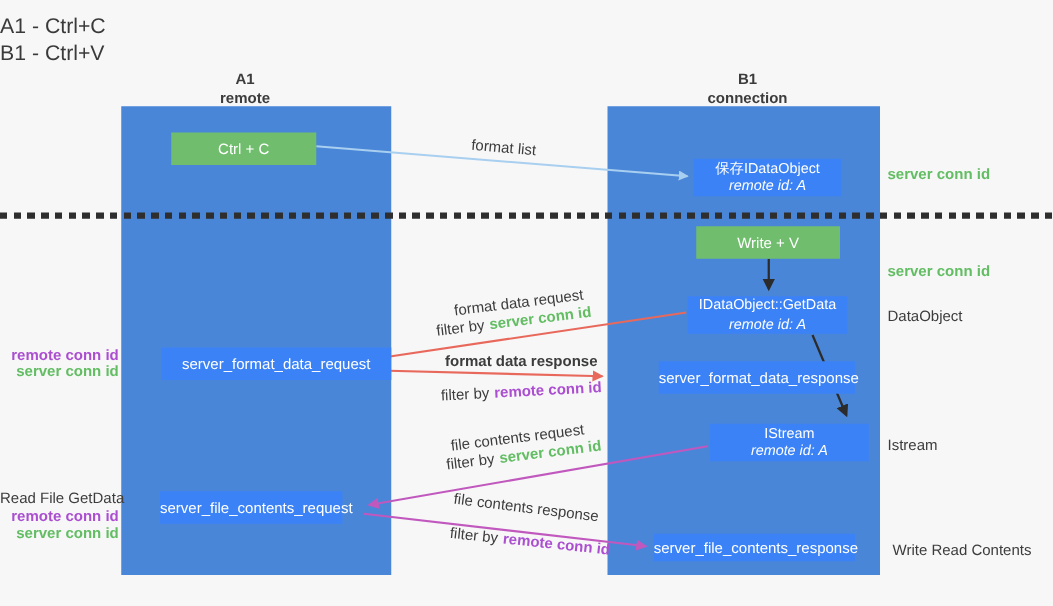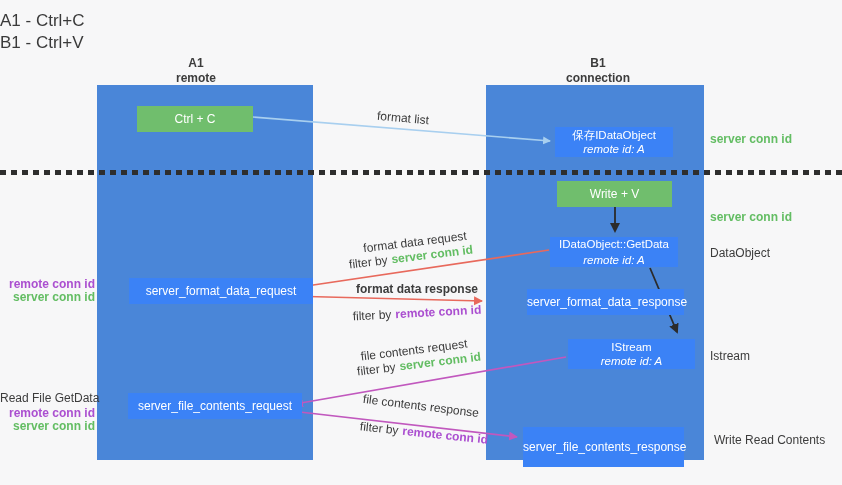--- a/index.html
+++ b/index.html
@@ -28,22 +28,22 @@
   .green-box{background:#70BE6D;}
   .orange-box{background:#3b82f6;}
 
   .n-ctrlc{left:137px;top:106px;width:116px;height:26px;}
   .n-save{left:555px;top:127px;width:118px;height:30px;font-size:11.5px;}
   .n-ctrlv{left:557px;top:181px;width:115px;height:26px;}
   .n-getdata{left:550px;top:237px;width:128px;height:30px;font-size:11.5px;justify-content:space-between;}
   .n-fmtreq{left:129px;top:278px;width:184px;height:26px;}
   .n-fmtresp{left:487px;top:289px;width:157px;height:26px;margin-left:40px;}
   .n-istream{left:568px;top:339px;width:127px;height:30px;font-size:11.5px;}
-  .n-filereq{left:128px;top:393px;width:174px;height:26px;}
-  .n-fileresp{left:523px;top:427px;width:161px;height:40px;}
+  .n-filereq{left:128px;top:393px;width:146px;height:26px;}
+  .n-fileresp{left:523px;top:427px;width:161px;height:22px;}
 
   .alabel{position:absolute;font-size:12px;color:#3c3c3c;white-space:nowrap;z-index:6;
           transform:translate(-50%,-50%);}
   .hl{font-weight:700;margin-left:4px;}
   .hl-green{color:#63BD63;}
   .hl-purple{color:#AB4FD0;}
 
   .side-label{position:absolute;font-size:12px;white-space:nowrap;z-index:6;color:#3c3c3c;}
   .left-align-r{left:0;width:95px;text-align:right;}
   .conn-line{font-weight:700;line-height:13px;}

